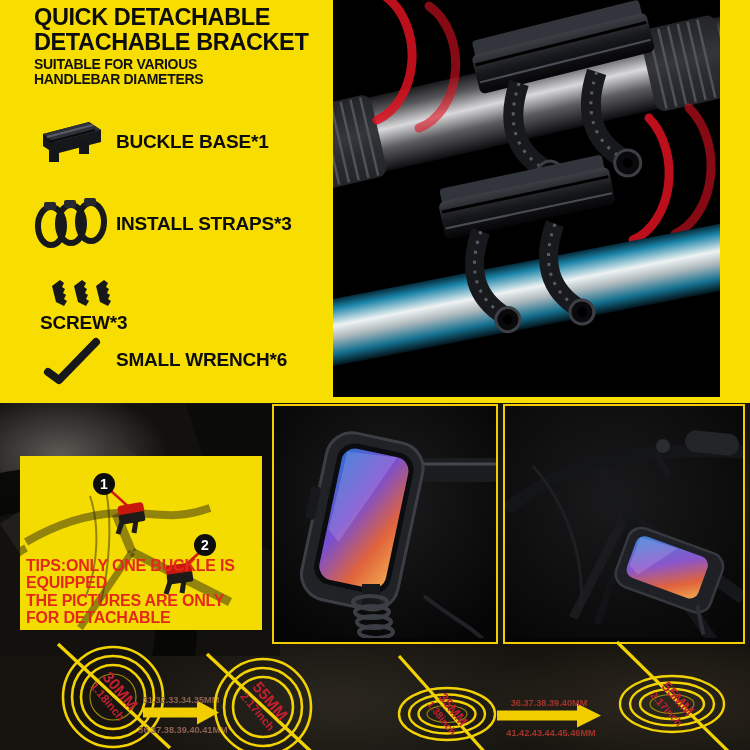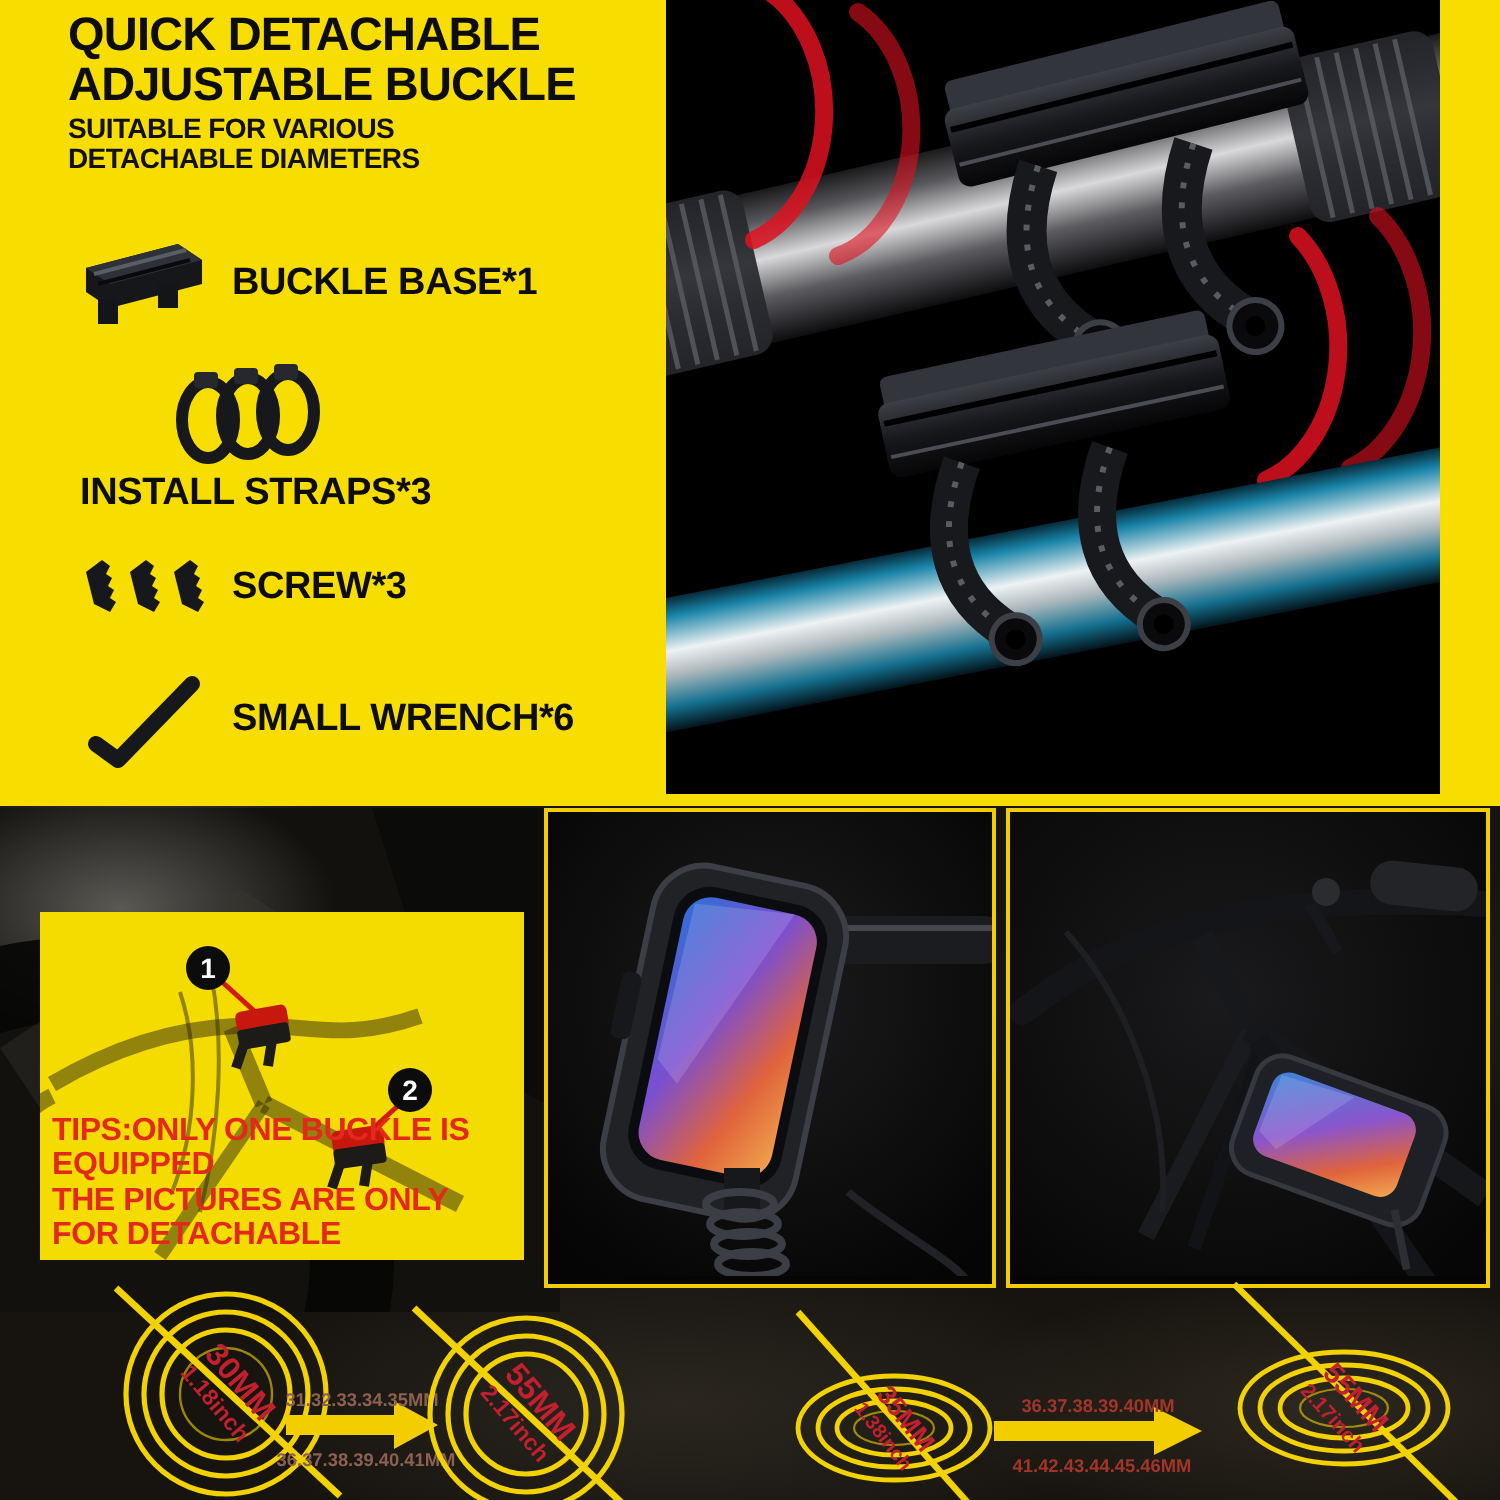--- a/index.html
+++ b/index.html
@@ -9,21 +9,21 @@
   
   .top{position:absolute;left:0;top:0;width:750px;height:403px;background:#F8DE00;}
   .title-block{position:absolute;left:34px;top:5px;color:#0d0d0d;}
   .title-line{font-size:23.5px;font-weight:800;letter-spacing:-0.4px;line-height:1.06;}
   .subtitle-block{position:absolute;left:34px;top:57px;color:#111;}
   .subtitle-line{font-size:14px;font-weight:700;letter-spacing:-0.3px;line-height:1.1;}
 
   .comp-row{position:absolute;left:34px;display:flex;align-items:center;}
   .comp-row .ic{width:76px;display:flex;justify-content:center;}
   .comp-label{font-size:19px;font-weight:800;color:#0d0d0d;letter-spacing:-0.2px;margin-left:6px;white-space:nowrap;}
-  .row1{top:116px;} .row2{top:180px;flex-direction:column;} .row3{top:276px;} .row4{top:334px;}
+  .row1{top:116px;} .row2{top:196px;} .row3{top:276px;flex-direction:column;} .row4{top:334px;}
 
   .render{position:absolute;left:333px;top:0;width:387px;height:397px;background:#000;overflow:hidden;}
 
   
   .bottom{position:absolute;left:0;top:403px;width:750px;height:347px;
     background:
       radial-gradient(ellipse 170px 95px at 75px 45px, rgba(148,146,140,.50), transparent 70%),
       radial-gradient(ellipse 230px 130px at 640px 95px, rgba(70,66,58,.35), transparent 70%),
       radial-gradient(ellipse 320px 110px at 340px 300px, rgba(82,76,66,.33), transparent 72%),
       radial-gradient(ellipse 260px 90px at 660px 300px, rgba(96,88,70,.30), transparent 72%),
@@ -44,25 +44,25 @@
 </style>
 </head>
 <body>
 
 <div class="canvas">
 
   <div class="top">
 
     <div class="title-block">
       <div class="title-line">QUICK DETACHABLE</div>
-      <div class="title-line">ADJUSTABLE BUCKLE</div>
+      <div class="title-line">DETACHABLE BRACKET</div>
     </div>
     <div class="subtitle-block">
       <div class="subtitle-line">SUITABLE FOR VARIOUS</div>
-      <div class="subtitle-line">DETACHABLE DIAMETERS</div>
+      <div class="subtitle-line">HANDLEBAR DIAMETERS</div>
     </div>
 
     <div class="comp-row row1">
       <span class="ic">
         <svg width="70" height="52" viewBox="0 0 70 52">
           <polygon points="6,18 52,6 64,14 64,26 18,38 6,30" fill="#16171a"></polygon>
           <polygon points="6,18 52,6 64,14 18,26" fill="#2e3137"></polygon>
           <line x1="10" y1="21" x2="56" y2="9" stroke="#595d64" stroke-width="2"></line>
           <line x1="12" y1="26" x2="58" y2="14" stroke="#0a0a0c" stroke-width="2"></line>
           <rect x="12" y="34" width="10" height="12" fill="#141518"></rect>

